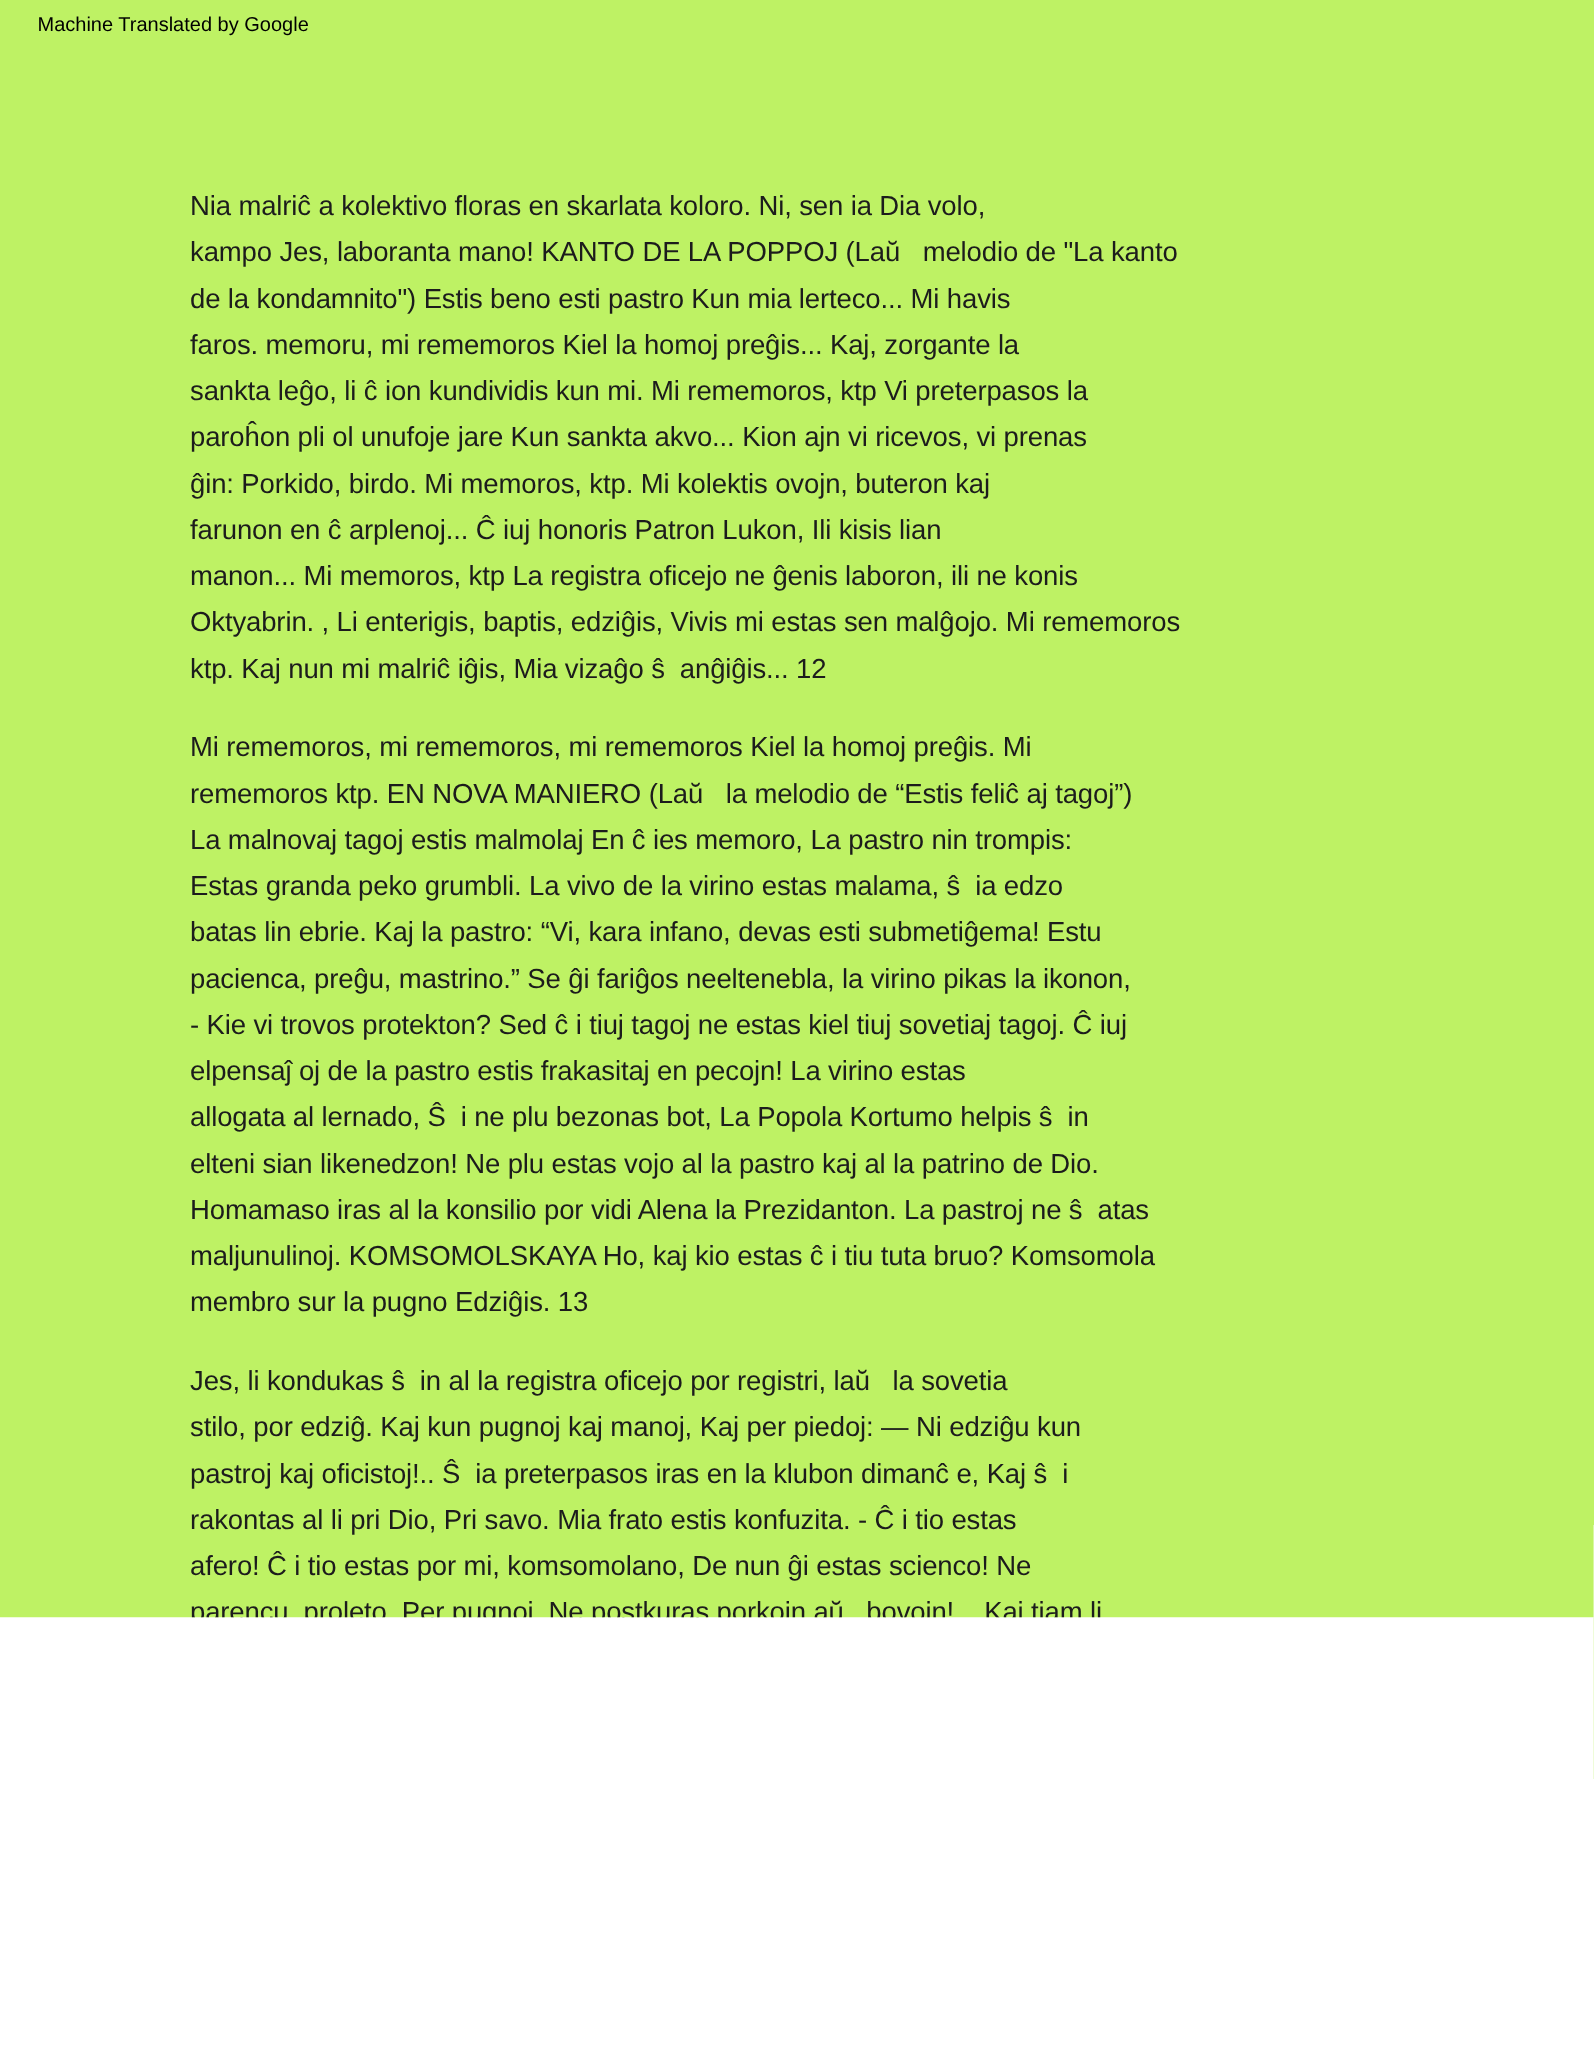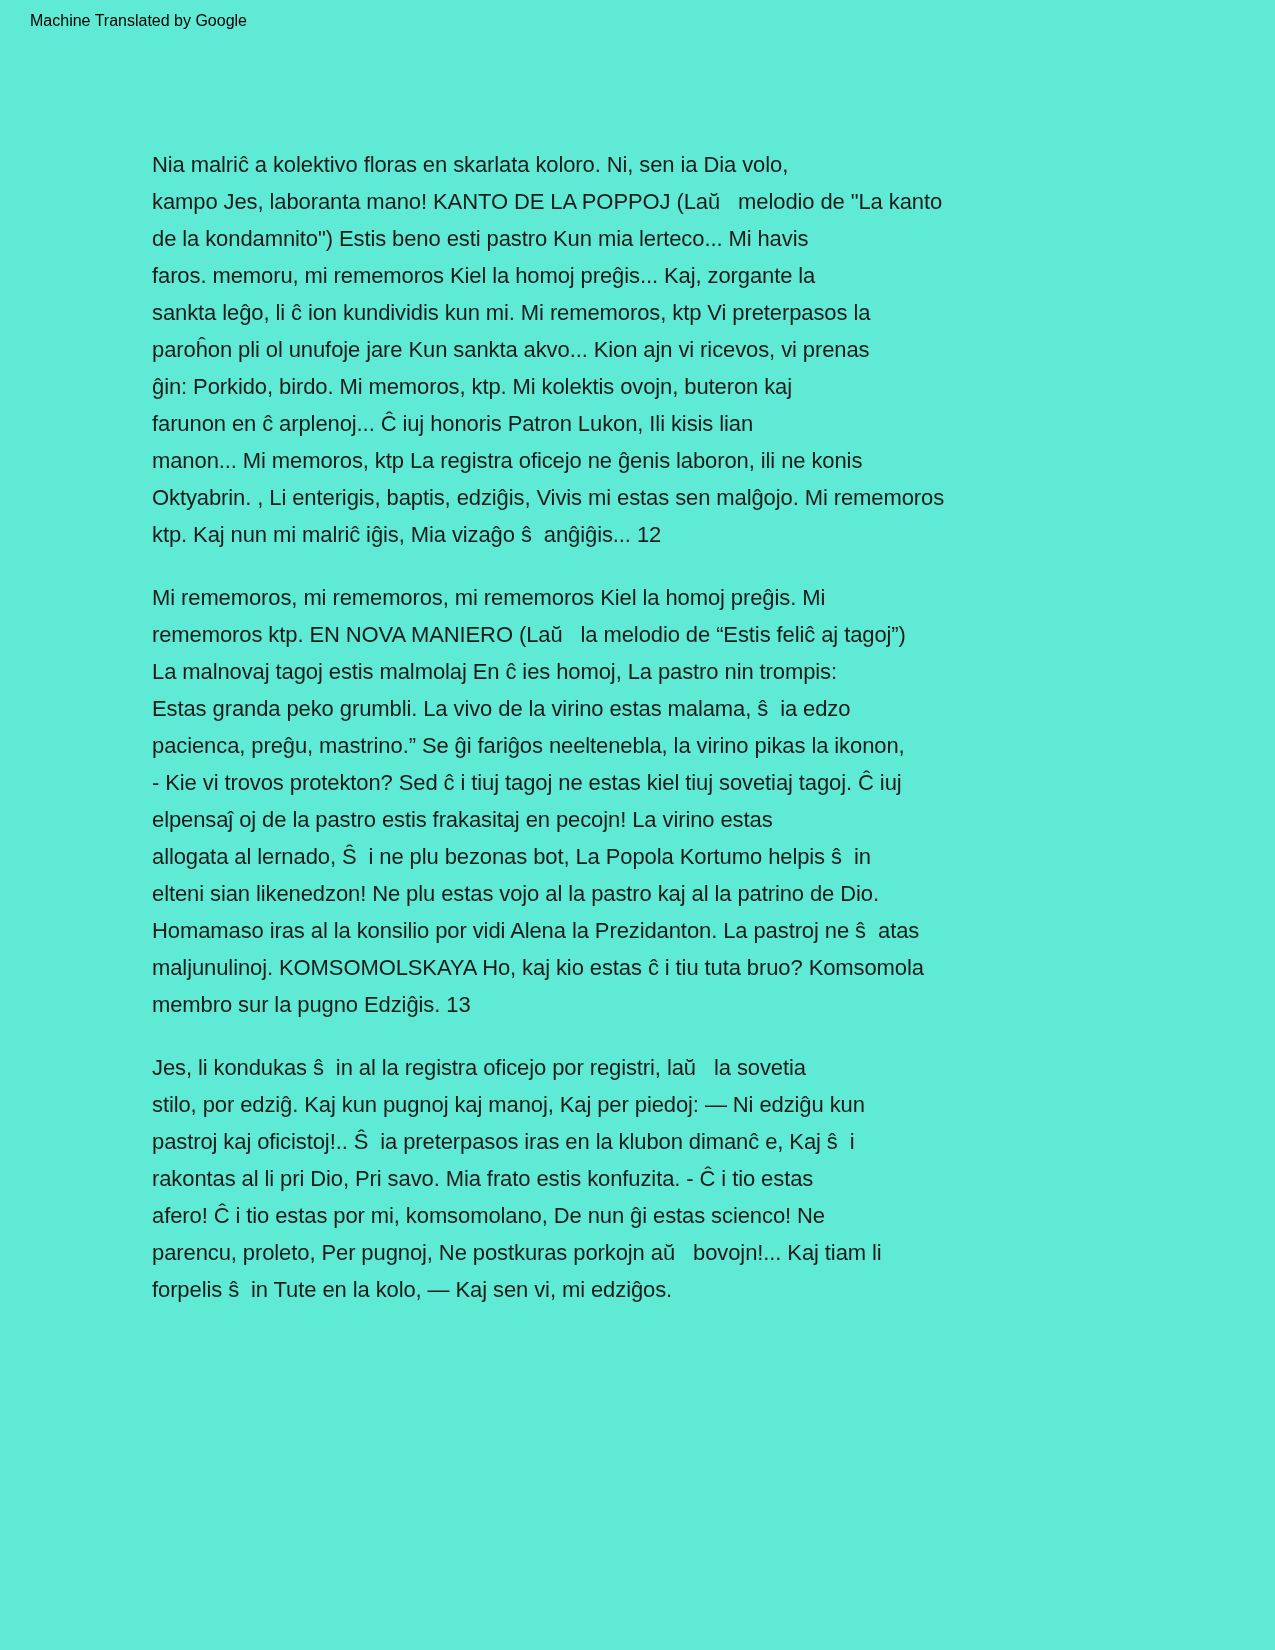--- a/index.html
+++ b/index.html
@@ -1,21 +1,21 @@
 <!DOCTYPE html>
 <html><head>
 <meta charset="utf-8">
 <style>
   * { margin: 0; padding: 0; box-sizing: border-box; }
   html, body { background: #ffffff; }
   .page {
     position: relative;
     width: 1275px;
-    height: 1650px;
-    background: #5eead4;
+    height: 1294px;
+    background: #bef264;
     overflow: hidden;
     font-family: "Liberation Sans", sans-serif;
   }
   .watermark {
     position: absolute;
     left: 30px;
     top: 12px;
     font-size: 16px;
     color: #000000;
     font-family: "Liberation Sans", sans-serif;
@@ -53,22 +53,23 @@
         <div class="line">paroĥon pli ol unufoje jare Kun sankta akvo... Kion ajn vi ricevos, vi prenas</div>
         <div class="line">ĝin: Porkido, birdo. Mi memoros, ktp. Mi kolektis ovojn, buteron kaj</div>
         <div class="line">farunon en ĉ arplenoj... Ĉ iuj honoris Patron Lukon, Ili kisis lian</div>
         <div class="line">manon... Mi memoros, ktp La registra oficejo ne ĝenis laboron, ili ne konis</div>
         <div class="line">Oktyabrin. , Li enterigis, baptis, edziĝis, Vivis mi estas sen malĝojo. Mi rememoros</div>
         <div class="line">ktp. Kaj nun mi malriĉ iĝis, Mia vizaĝo ŝ  anĝiĝis... 12</div>
       </div>
     <div class="paragraph">
         <div class="line">Mi rememoros, mi rememoros, mi rememoros Kiel la homoj preĝis. Mi</div>
         <div class="line">rememoros ktp. EN NOVA MANIERO (Laŭ   la melodio de “Estis feliĉ aj tagoj”)</div>
-        <div class="line">La malnovaj tagoj estis malmolaj En ĉ ies homoj, La pastro nin trompis:</div>
+        <div class="line">La malnovaj tagoj estis malmolaj En ĉ ies memoro, La pastro nin trompis:</div>
         <div class="line">Estas granda peko grumbli. La vivo de la virino estas malama, ŝ  ia edzo</div>
+        <div class="line">batas lin ebrie. Kaj la pastro: “Vi, kara infano, devas esti submetiĝema! Estu</div>
         <div class="line">pacienca, preĝu, mastrino.” Se ĝi fariĝos neeltenebla, la virino pikas la ikonon,</div>
         <div class="line">- Kie vi trovos protekton? Sed ĉ i tiuj tagoj ne estas kiel tiuj sovetiaj tagoj. Ĉ iuj</div>
         <div class="line">elpensaĵ oj de la pastro estis frakasitaj en pecojn! La virino estas</div>
         <div class="line">allogata al lernado, Ŝ  i ne plu bezonas bot, La Popola Kortumo helpis ŝ  in</div>
         <div class="line">elteni sian likenedzon! Ne plu estas vojo al la pastro kaj al la patrino de Dio.</div>
         <div class="line">Homamaso iras al la konsilio por vidi Alena la Prezidanton. La pastroj ne ŝ  atas</div>
         <div class="line">maljunulinoj. KOMSOMOLSKAYA Ho, kaj kio estas ĉ i tiu tuta bruo? Komsomola</div>
         <div class="line">membro sur la pugno Edziĝis. 13</div>
       </div>
     <div class="paragraph">

